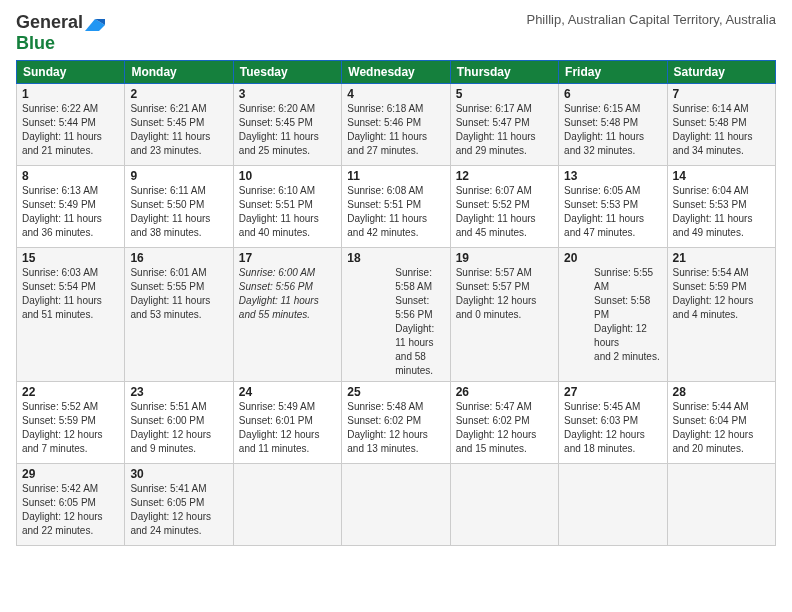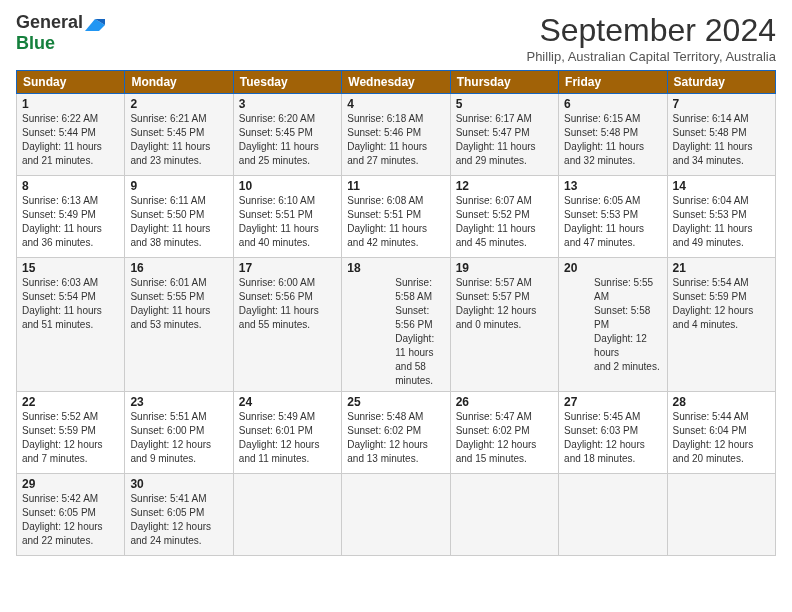--- a/index.html
+++ b/index.html
@@ -59,21 +59,21 @@
     .location {
       font-size: 13px;
       color: #555;
     }
     .calendar {
       width: 100%;
       border-collapse: collapse;
       table-layout: fixed;
     }
     .calendar thead th {
-      background: #a16207;
+      background: #15803d;
       color: #fff;
       font-size: 12px;
       font-weight: bold;
       padding: 4px 6px;
       text-align: left;
       border: 1px solid #1565c0;
     }
     .calendar tbody td {
       border: 1px solid #ccc;
       vertical-align: top;
@@ -113,21 +113,20 @@
       <div class="logo-text">
         <span class="logo-general">General</span>
         <svg class="logo-icon" viewBox="0 0 20 16" xmlns="http://www.w3.org/2000/svg">
           <polygon points="0,14 10,2 20,8 14,14" fill="#2196f3"></polygon>
           <polygon points="10,2 20,8 20,2" fill="#1565c0"></polygon>
         </svg>
       </div>
       <span class="logo-blue">Blue</span>
     </div>
     <div class="title-section">
-      <div class="month-year">September 2024</div>
       <div class="location">Phillip, Australian Capital Territory, Australia</div>
     </div>
   </div>
 
   <table class="calendar">
     <thead>
       <tr>
         <th>Sunday</th>
         <th>Monday</th>
         <th>Tuesday</th>
@@ -250,21 +249,21 @@
           </td>
           <td>
             <span class="day-num">16</span>
             <div class="day-info" style="white-space: pre-line;">Sunrise: 6:01 AM
 Sunset: 5:55 PM
 Daylight: 11 hours
 and 53 minutes.</div>
           </td>
           <td>
             <span class="day-num">17</span>
-            <div class="day-info" style="white-space: pre-line;">Sunrise: 6:00 AM
+            <div class="day-info" style="white-space: pre-line; font-style: italic;">Sunrise: 6:00 AM
 Sunset: 5:56 PM
 Daylight: 11 hours
 and 55 minutes.</div>
           </td>
           <td>
             <span class="day-num">18</span>
             <div class="day-info" style="white-space: pre-line; margin-left: 48px;">Sunrise: 5:58 AM
 Sunset: 5:56 PM
 Daylight: 11 hours
 and 58 minutes.</div>

